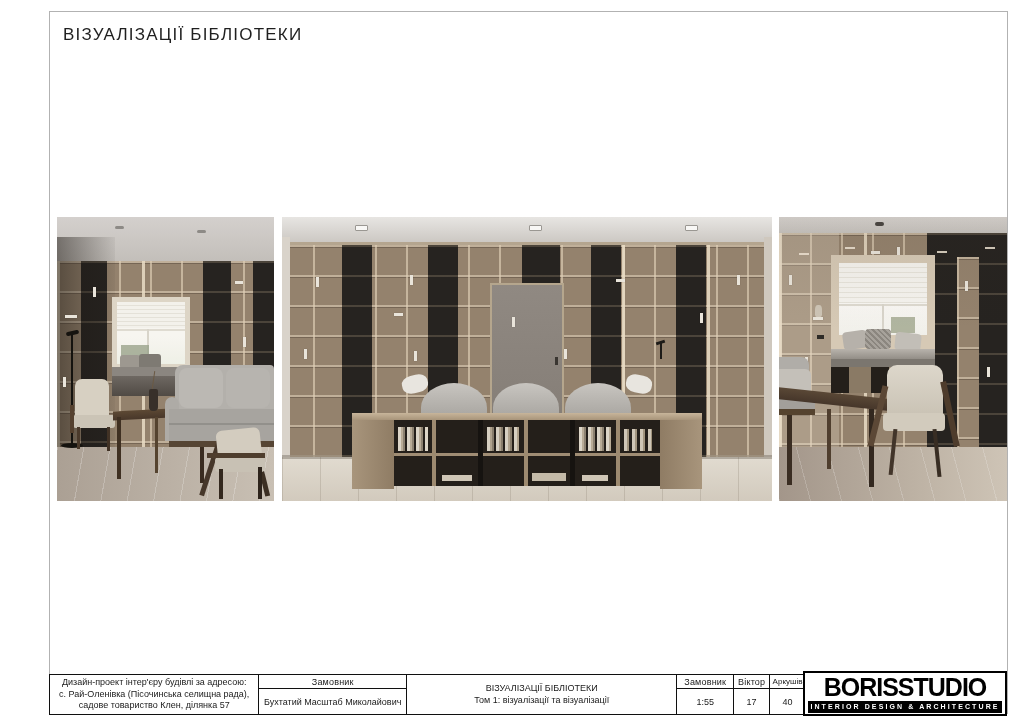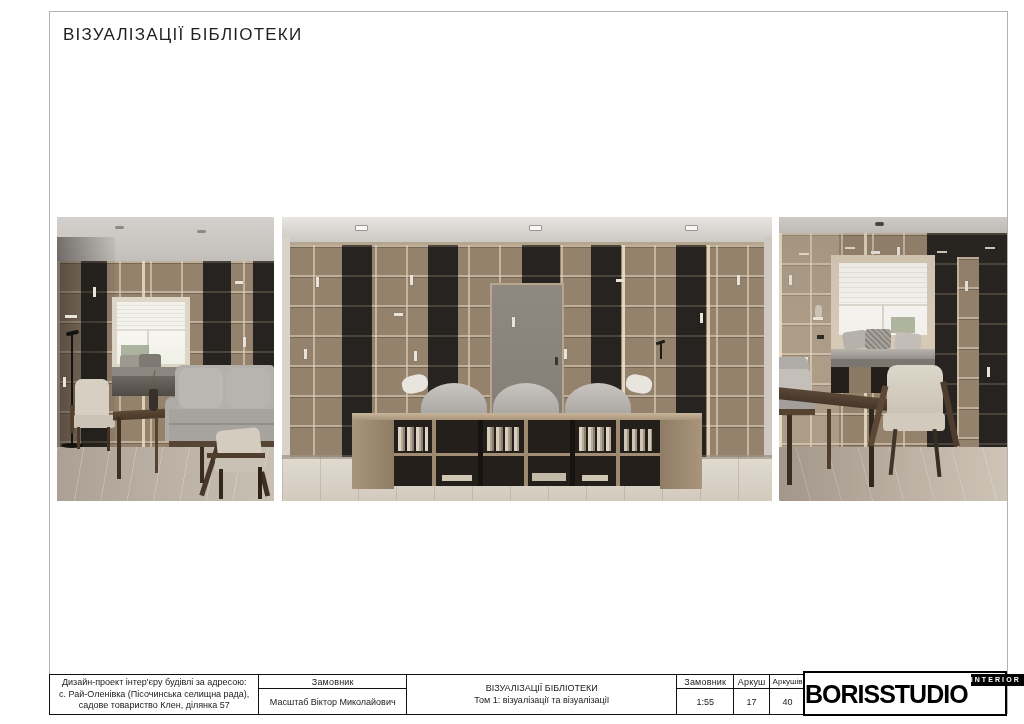--- a/index.html
+++ b/index.html
@@ -32,21 +32,21 @@
   .c-client{width:148px;}
   .c-stage{width:271px;}
   .c-scale{width:57px;}
   .c-sheet{width:36px;}
   .c-sheets{width:36px;}
   .c-sheets .hdr{font-size:8px;letter-spacing:0;}
   .stage-val{flex-direction:column;line-height:1.25;font-size:7.5px;}
   .stage-val span{display:block;}
 
   .logo{left:803px;top:671px;width:204px;height:45px;background:#fff;border:2px solid #000;box-sizing:border-box;
-        display:flex;align-items:center;}
+        display:flex;flex-direction:column;align-items:center;}
   .logo-name{font-weight:bold;font-size:25px;letter-spacing:-1px;line-height:26px;margin-top:1px;color:#000;
              transform:scaleY(1.05);white-space:nowrap;}
   .logo-bar{margin:1px 3px 3px;align-self:stretch;background:#000;color:#fff;text-align:center;
             font-size:7px;font-weight:bold;letter-spacing:2.1px;line-height:12px;height:12px;white-space:nowrap;}
 </style>
 </head>
 <body>
 
 <div class="sheet">
 
@@ -236,34 +236,34 @@
   </figure>
 
   <div class="abs tb">
     <div class="cell addr">
       <span>Дизайн-проект інтер'єру будівлі за адресою:</span>
       <span>с. Рай-Оленівка (Пісочинська селищна рада),</span>
       <span>садове товариство Клен, ділянка 57</span>
     </div>
     <div class="cell c-client">
       <div class="hdr">Замовник</div>
-      <div class="val">Масштаб Віктор Миколайович</div>
+      <div class="val">Бухтатий Масштаб Миколайович</div>
     </div>
     <div class="cell c-stage">
       <div class="val stage-val">
         <span>ВІЗУАЛІЗАЦІЇ БІБЛІОТЕКИ</span>
         <span>Том 1: візуалізації та візуалізації</span>
       </div>
     </div>
     <div class="cell c-scale">
       <div class="hdr">Замовник</div>
       <div class="val">1:55</div>
     </div>
     <div class="cell c-sheet">
-      <div class="hdr">Аркуш</div>
+      <div class="hdr">Віктор</div>
       <div class="val">17</div>
     </div>
     <div class="cell c-sheets">
       <div class="hdr">Аркушів</div>
       <div class="val">40</div>
     </div>
   </div>
 
   <div class="abs logo">
     <div class="logo-name">BORISSTUDIO</div>

